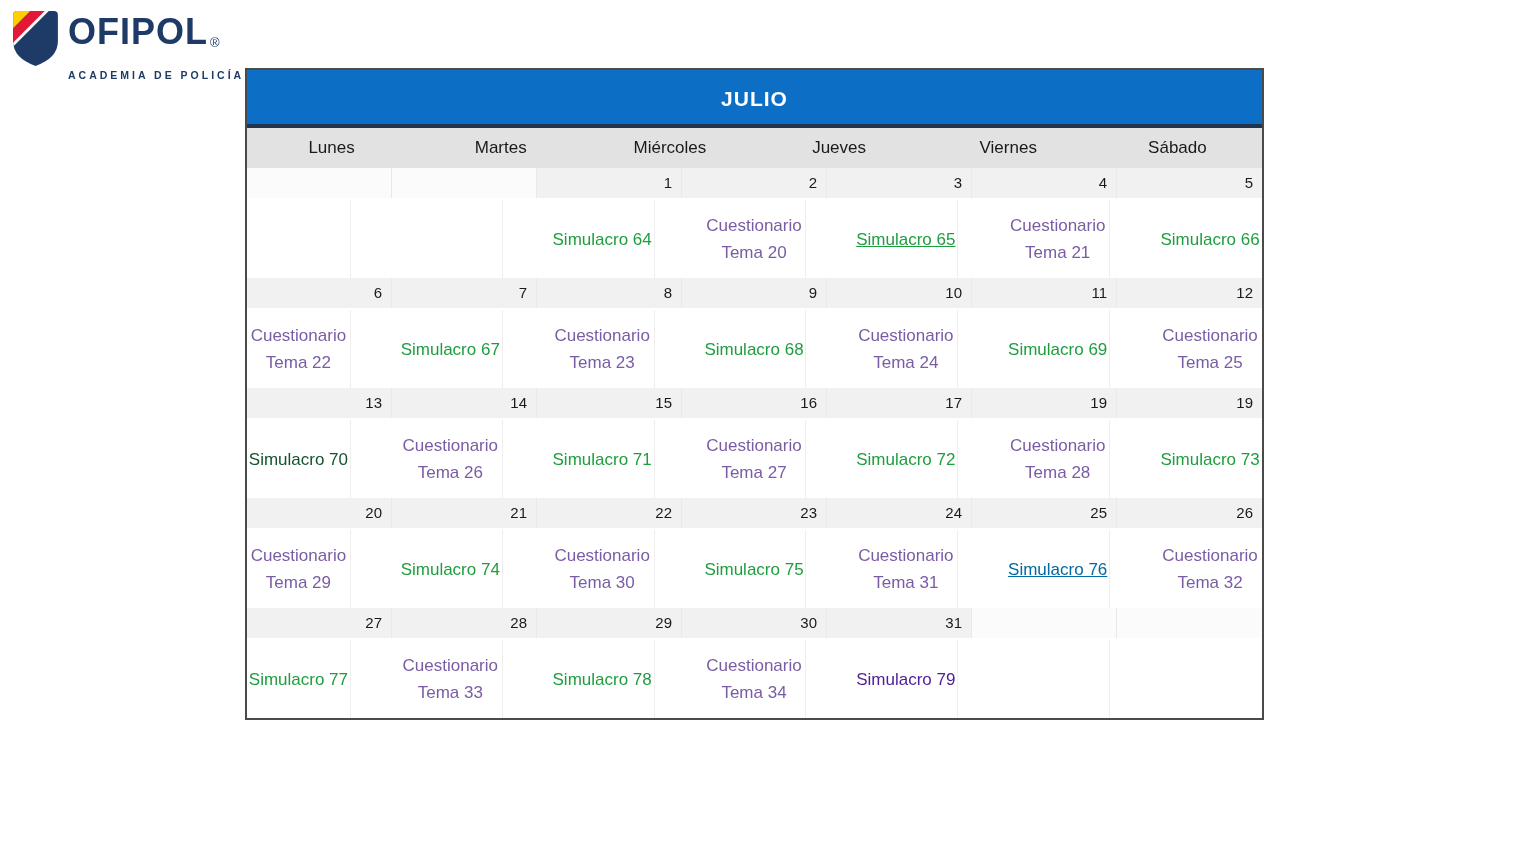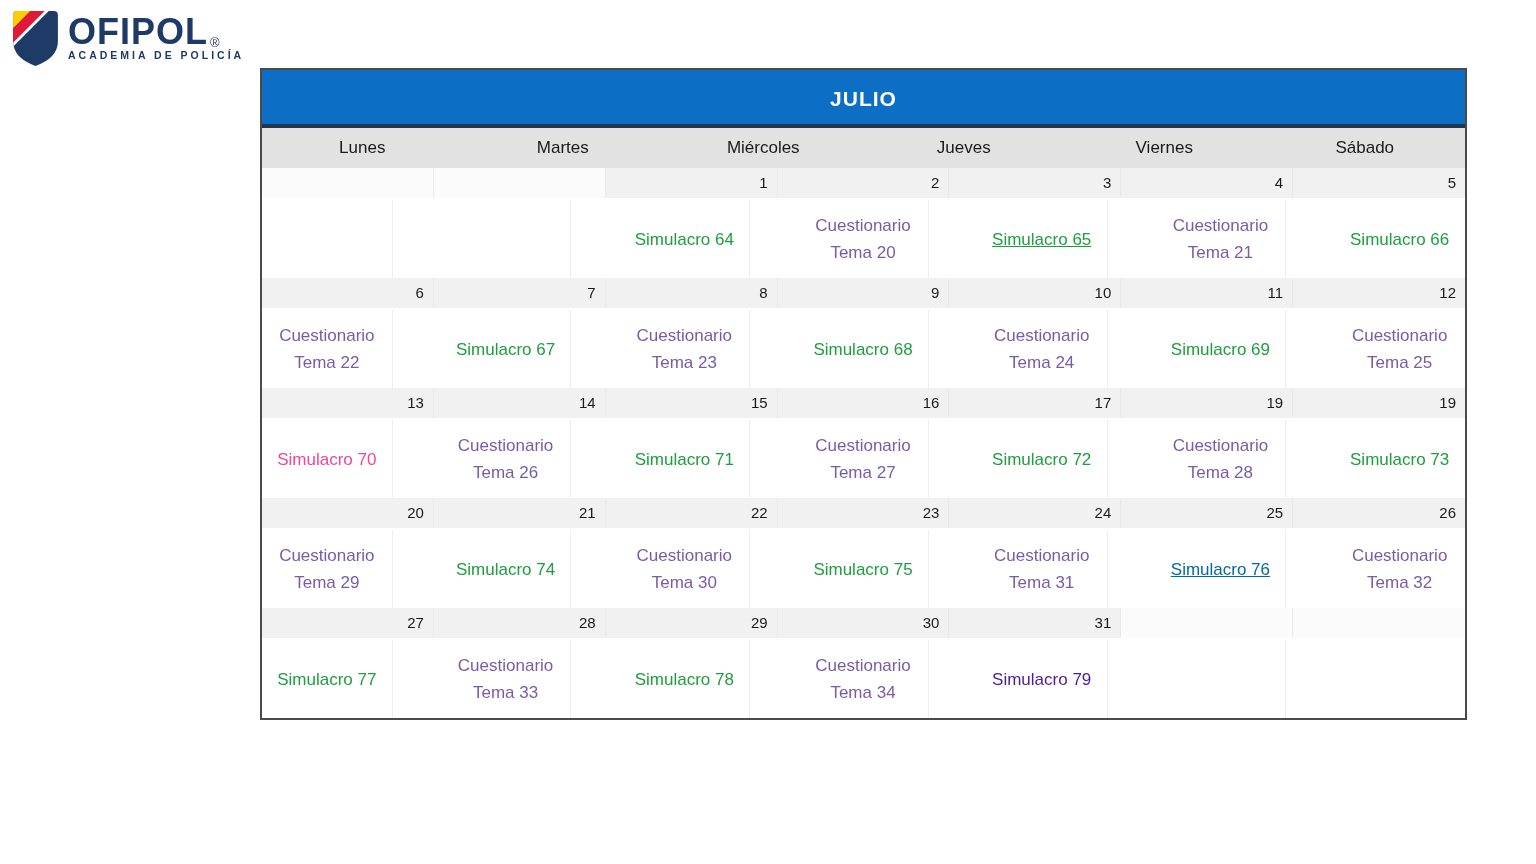--- a/index.html
+++ b/index.html
@@ -7,24 +7,24 @@
               font-family:"Liberation Sans", sans-serif; }
 
   
   .logo { position:absolute; left:12px; top:10px; display:flex; align-items:flex-start; }
   .logo-shield { width:47px; height:57px; }
   .logo-textblock { margin-left:9px; padding-top:5px; }
   .logo-brand-row { display:flex; align-items:flex-end; }
   .logo-brand { font-size:36px; font-weight:bold; letter-spacing:1px; color:#1e3a66; line-height:34px; }
   .logo-reg { font-size:13px; color:#1e3a66; margin-left:2px; line-height:13px; }
   .logo-tagline { font-size:10.5px; font-weight:bold; letter-spacing:3px; color:#1e3a66;
-                  margin-top:0; text-align:center; }
+                  margin-top:20px; text-align:center; }
 
   
-  .calendar { position:absolute; left:260px; top:68px; width:1207px;
+  .calendar { position:absolute; left:245px; top:68px; width:1019px;
               border:2px solid #4a4a4a; background:#ffffff; }
   .month-header { height:58px; line-height:58px; text-align:center;
                   background:#0d6ec6; border-bottom:4px solid #22354f;
                   color:#ffffff; font-size:21px; font-weight:bold; letter-spacing:1px; }
   .day-row { display:grid; grid-template-columns:repeat(6,1fr); background:#e2e2e2; height:40px; }
   .day-header { text-align:center; line-height:40px; font-size:17px; color:#1a1a1a; }
 
   .date-row { display:grid; grid-template-columns:repeat(7,1fr); height:32px; border-bottom:2px solid #ffffff; }
   .date-cell { text-align:right; padding-right:9px; line-height:30px; font-size:15px; color:#1a1a1a;
                border-right:1px solid #e9e9e9; }
@@ -145,21 +145,21 @@
       <div class="date-row">
         <div class="date-cell in-month">13</div>
         <div class="date-cell in-month">14</div>
         <div class="date-cell in-month">15</div>
         <div class="date-cell in-month">16</div>
         <div class="date-cell in-month">17</div>
         <div class="date-cell in-month">19</div>
         <div class="date-cell in-month">19</div>
       </div>
       <div class="event-row">
-        <div class="event-cell" style="color: #ec4899; text-align: center;">
+        <div class="event-cell" style="color: #14532d; text-align: center;">
           <div>Simulacro 70</div>
         </div>
         <div class="event-cell" style="color: rgb(122, 92, 165);">
           <div>Cuestionario</div>
           <div>Tema 26</div>
         </div>
         <div class="event-cell" style="color: rgb(30, 158, 62);">
           <div>Simulacro 71</div>
         </div>
         <div class="event-cell" style="color: rgb(122, 92, 165);">

